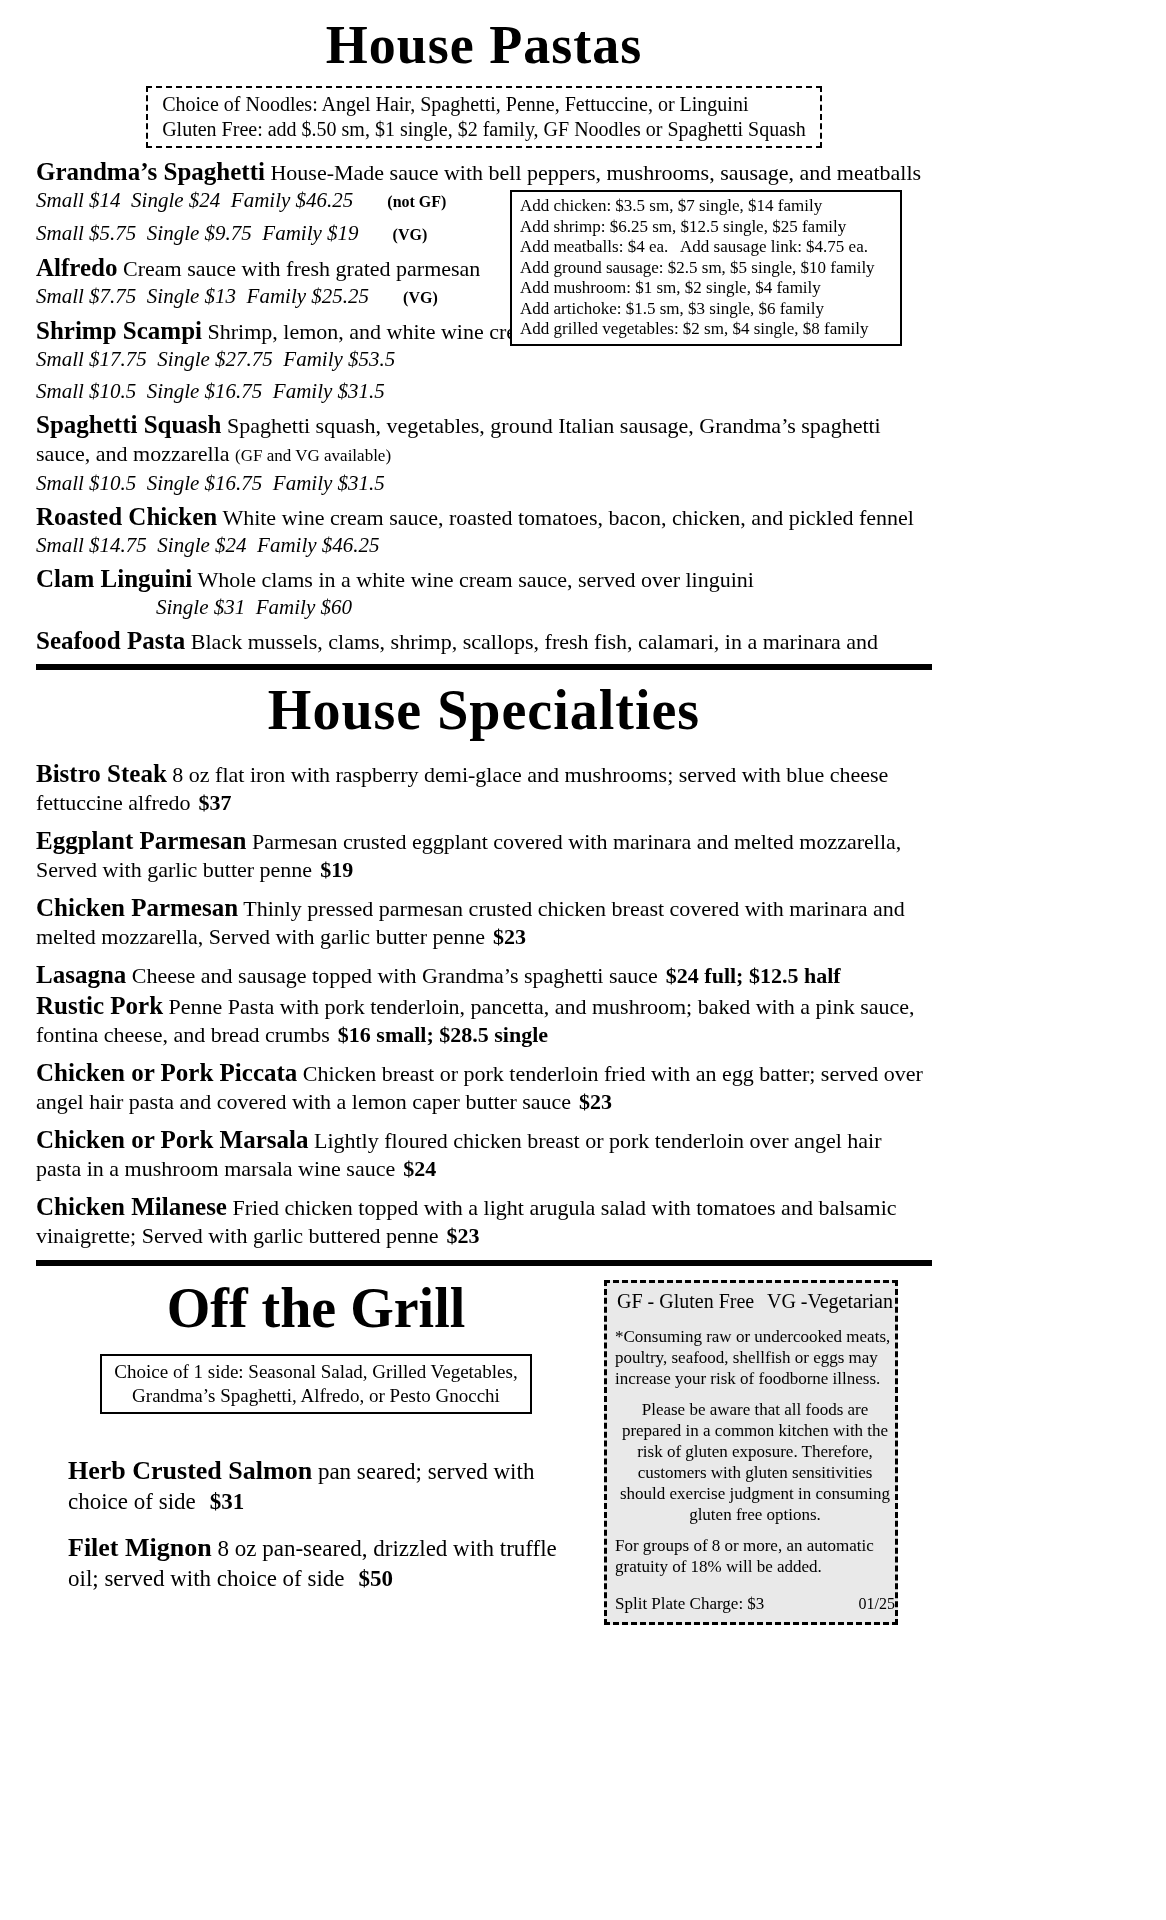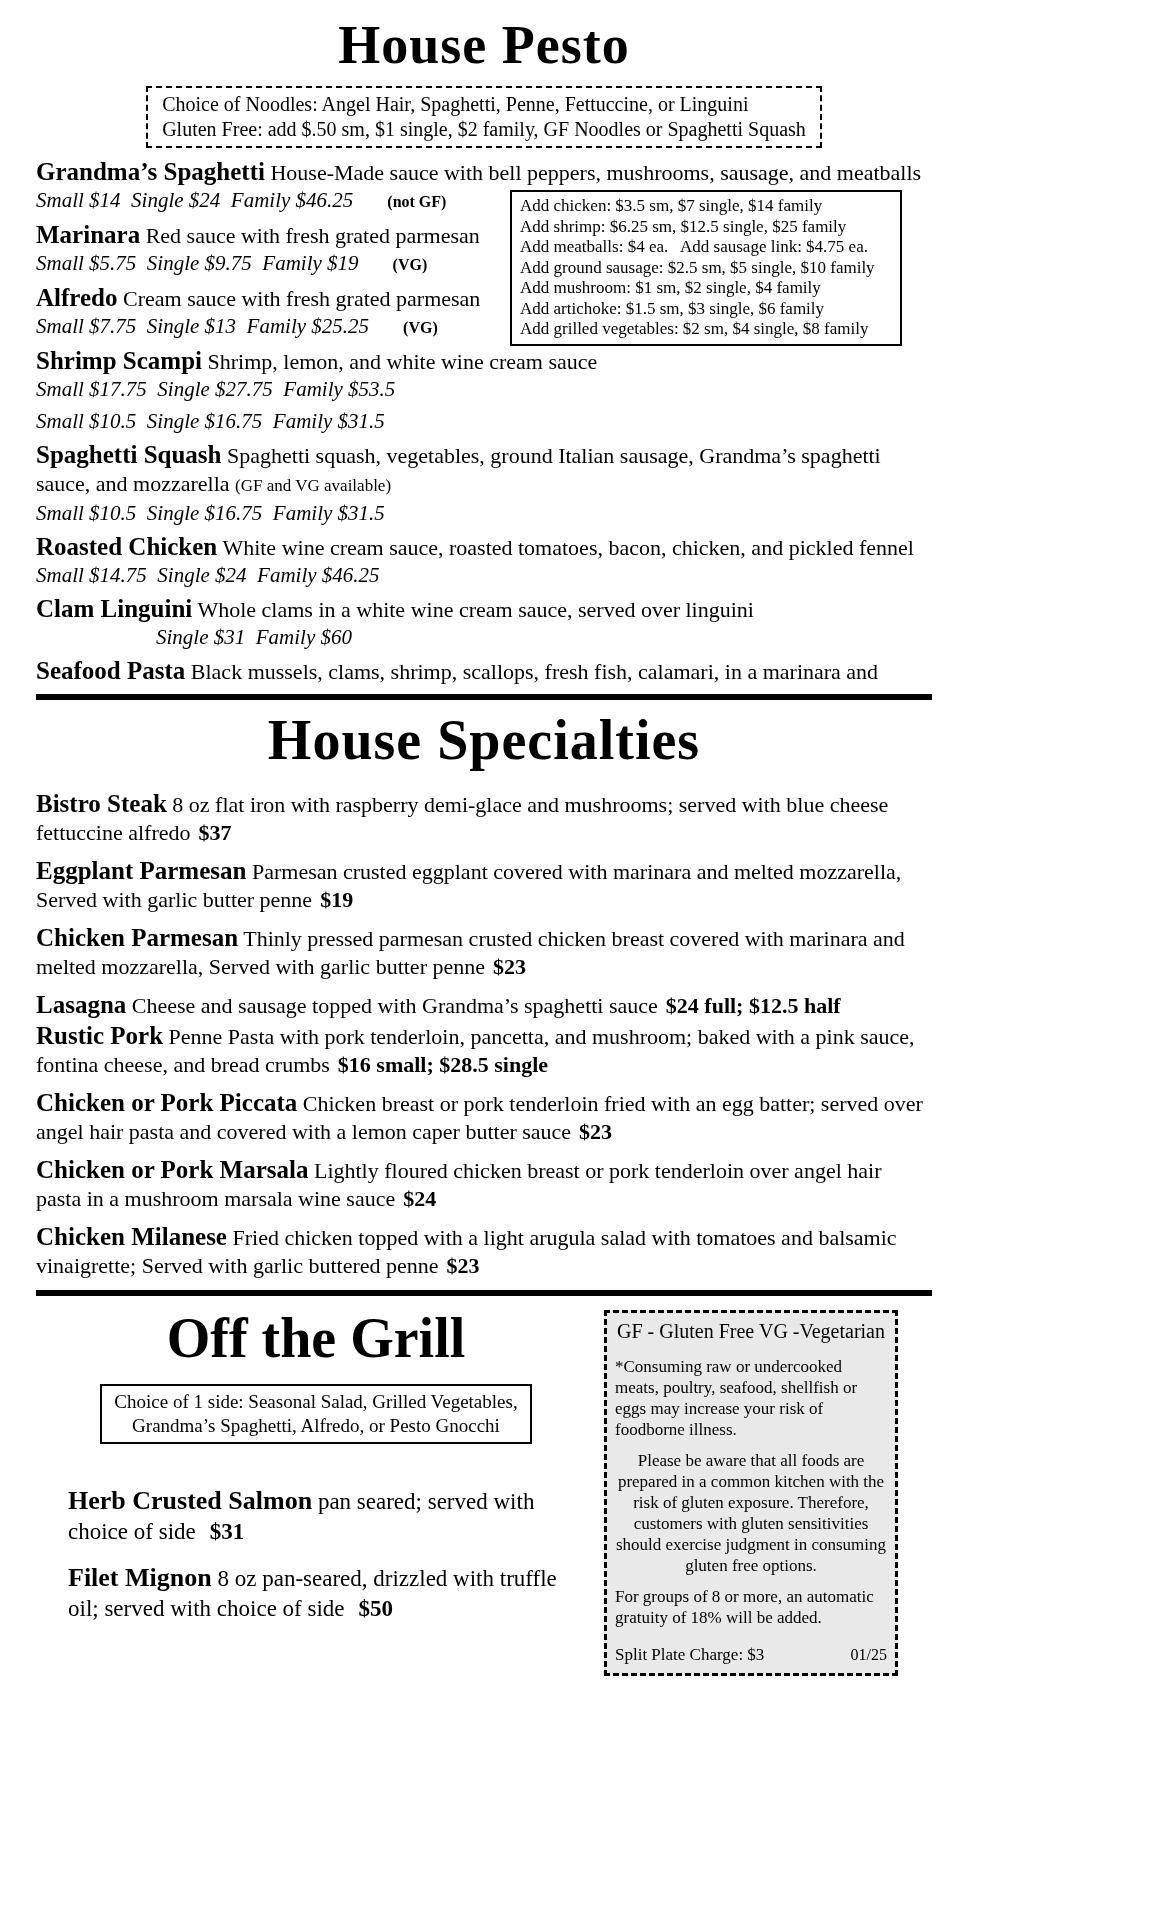--- a/index.html
+++ b/index.html
@@ -86,55 +86,54 @@
   .g-name { font-weight: 700; font-size: 26px; }
   .g-price { font-weight: 700; margin-left: 14px; }
   
   .info-box {
     position: absolute;
     left: 568px;
     top: 4px;
     width: 294px;
     background: #e9e9e9;
     border: 3px dashed #000;
-    padding: 6px 8px 8px 8px;
+    padding: 6px 0 8px 8px;
     font-size: 17px;
     line-height: 21px;
   }
   .legend-row { display: flex; justify-content: space-between; font-size: 20px; padding: 2px 2px 4px 2px; }
   .info-p { margin: 10px 0; }
   .info-p.center { text-align: center; }
   .info-bottom { display: flex; justify-content: space-between; align-items: flex-end; margin-top: 16px; }
   .date-code { font-size: 16px; }
 </style>
 </head>
 <body>
 
 <div class="page">
 
   <div class="content">
 
-    <h1 class="main-title">House Pesto</h1>
+    <h1 class="main-title">House Pastas</h1>
 
     <div class="noodle-box-wrap">
       <div class="noodle-box">
         <div>Choice of Noodles: Angel Hair, Spaghetti, Penne, Fettuccine, or Linguini</div>
         <div>Gluten Free: add $.50 sm, $1 single, $2 family, GF Noodles or Spaghetti Squash</div>
       </div>
     </div>
 
     <div class="pasta-items">
 
       <div class="p-item">
         <div class="i-line"><span class="i-name">Grandma’s Spaghetti</span> <span class="i-desc">House-Made sauce with bell peppers, mushrooms, sausage, and meatballs</span></div>
         <div class="i-prices-row"><span class="i-prices">Small $14  Single $24  Family $46.25</span><span class="i-note">(not GF)</span></div>
       </div>
 
       <div class="p-item">
-        <div class="i-line"><span class="i-name">Marinara</span> <span class="i-desc">Red sauce with fresh grated parmesan</span></div>
         <div class="i-prices-row"><span class="i-prices">Small $5.75  Single $9.75  Family $19</span><span class="i-note">(VG)</span></div>
       </div>
 
       <div class="p-item">
         <div class="i-line"><span class="i-name">Alfredo</span> <span class="i-desc">Cream sauce with fresh grated parmesan</span></div>
         <div class="i-prices-row"><span class="i-prices">Small $7.75  Single $13  Family $25.25</span><span class="i-note">(VG)</span></div>
       </div>
 
       <div class="p-item">
         <div class="i-line"><span class="i-name">Shrimp Scampi</span> <span class="i-desc">Shrimp, lemon, and white wine cream sauce</span></div>

